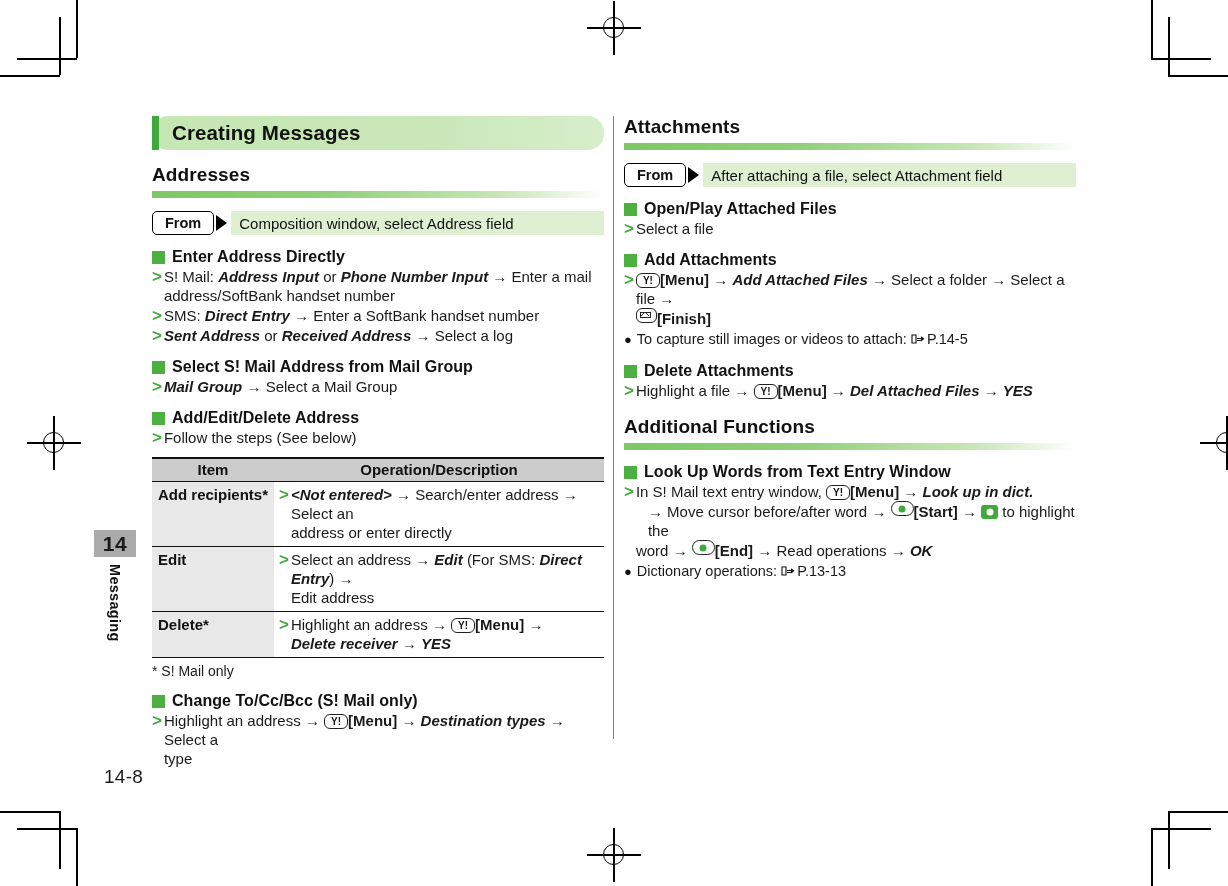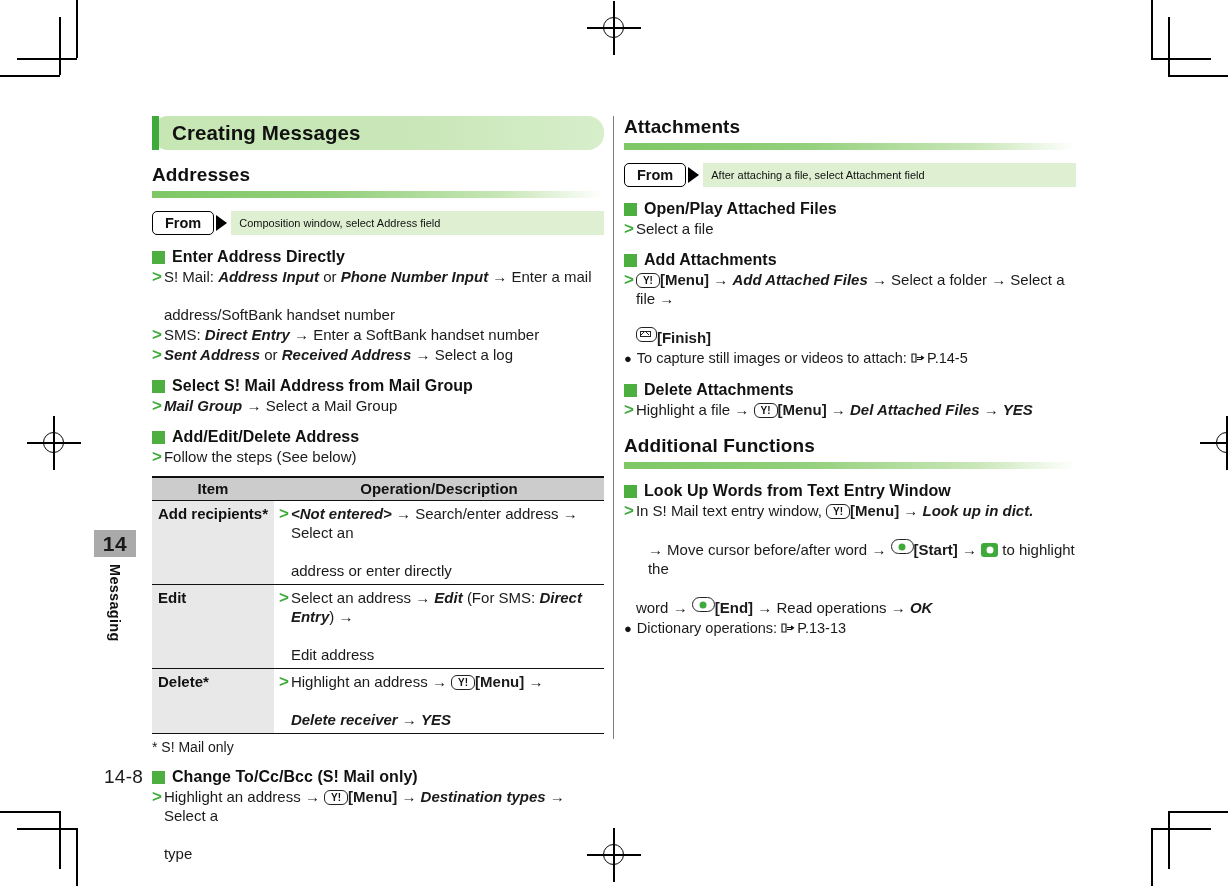--- a/index.html
+++ b/index.html
@@ -152,21 +152,21 @@
     border-top: 8px solid transparent;
     border-bottom: 8px solid transparent;
     border-left: 11px solid #000;
     align-self: center;
     margin-left: 2px;
     margin-right: 4px;
   }
   .from-text {
     flex: 1;
     background: #dff0d2;
-    font-size: 11px;
+    font-size: 15px;
     color: #111;
     display: flex; align-items: center;
     padding-left: 8px;
   }
 
   
   .sub-h {
     display: flex;
     align-items: flex-start;
     font-size: 16px;
@@ -193,21 +193,21 @@
   }
   .step .gt {
     color: #3faa3b;
     font-weight: bold;
     font-size: 17px;
     line-height: 19px;
     flex: 0 0 auto;
     margin-right: 2px;
   }
   .step .body { flex: 1; }
-  .step .body .ind { display: block; margin-top: 19px; }
+  .step .body .ind { display: block; }
 
   .bullet {
     display: flex;
     align-items: flex-start;
     font-size: 14.5px;
     line-height: 19px;
     color: #1a1a1a;
     margin-top: 2px;
   }
   .bullet .dot {

